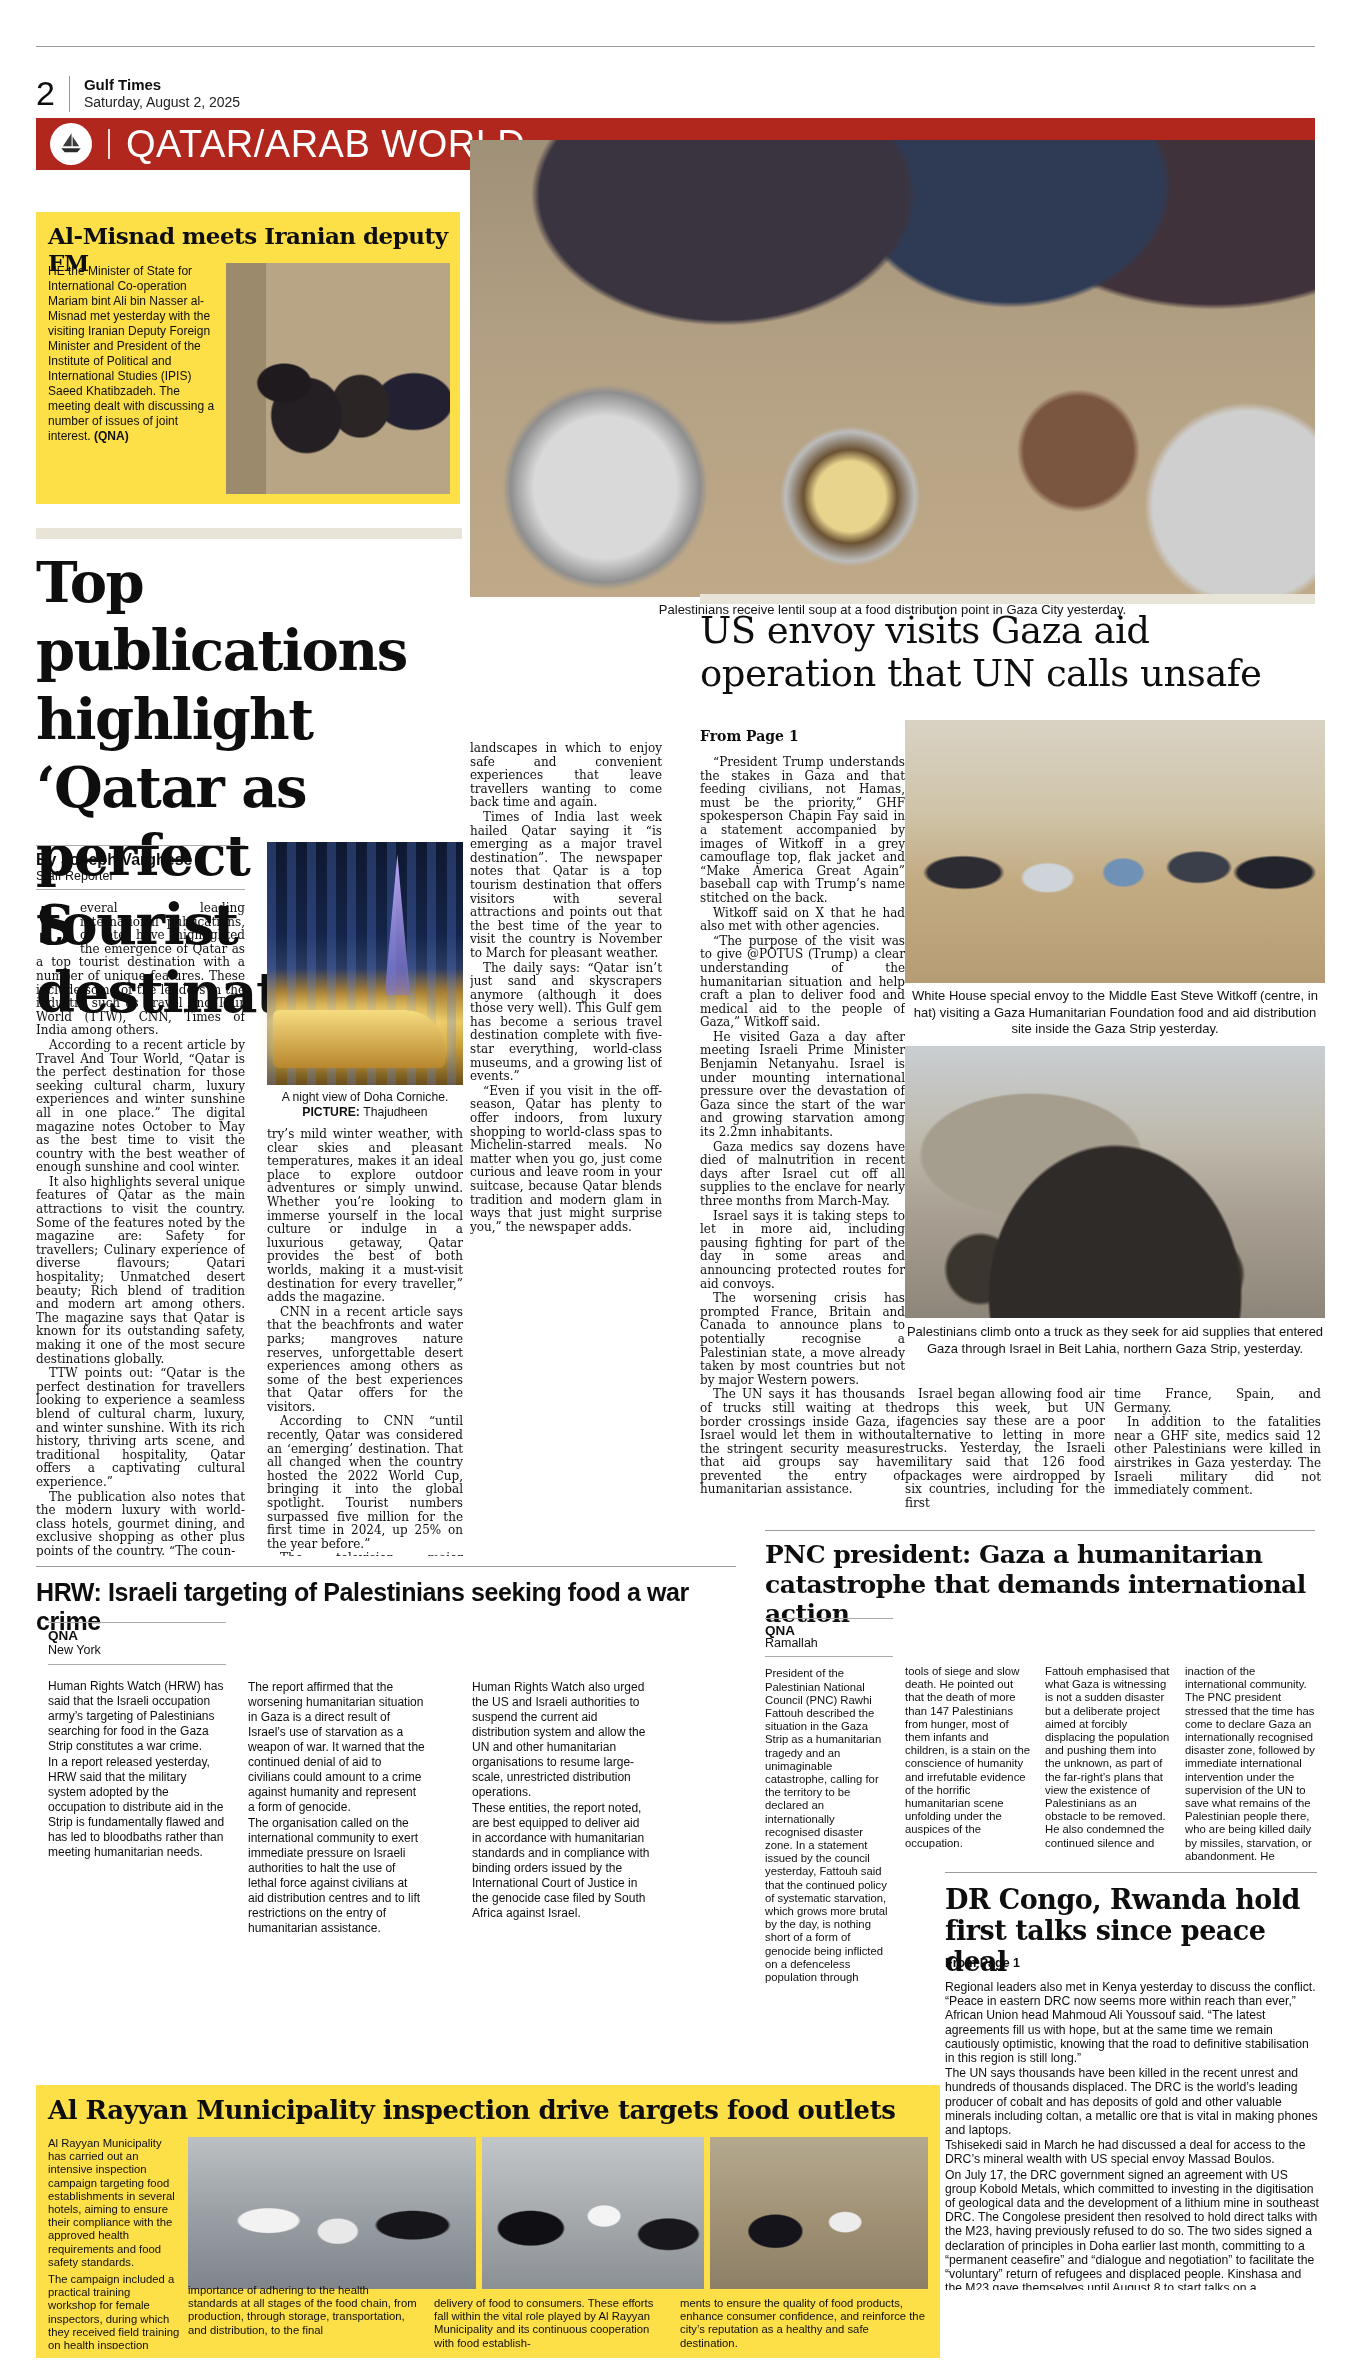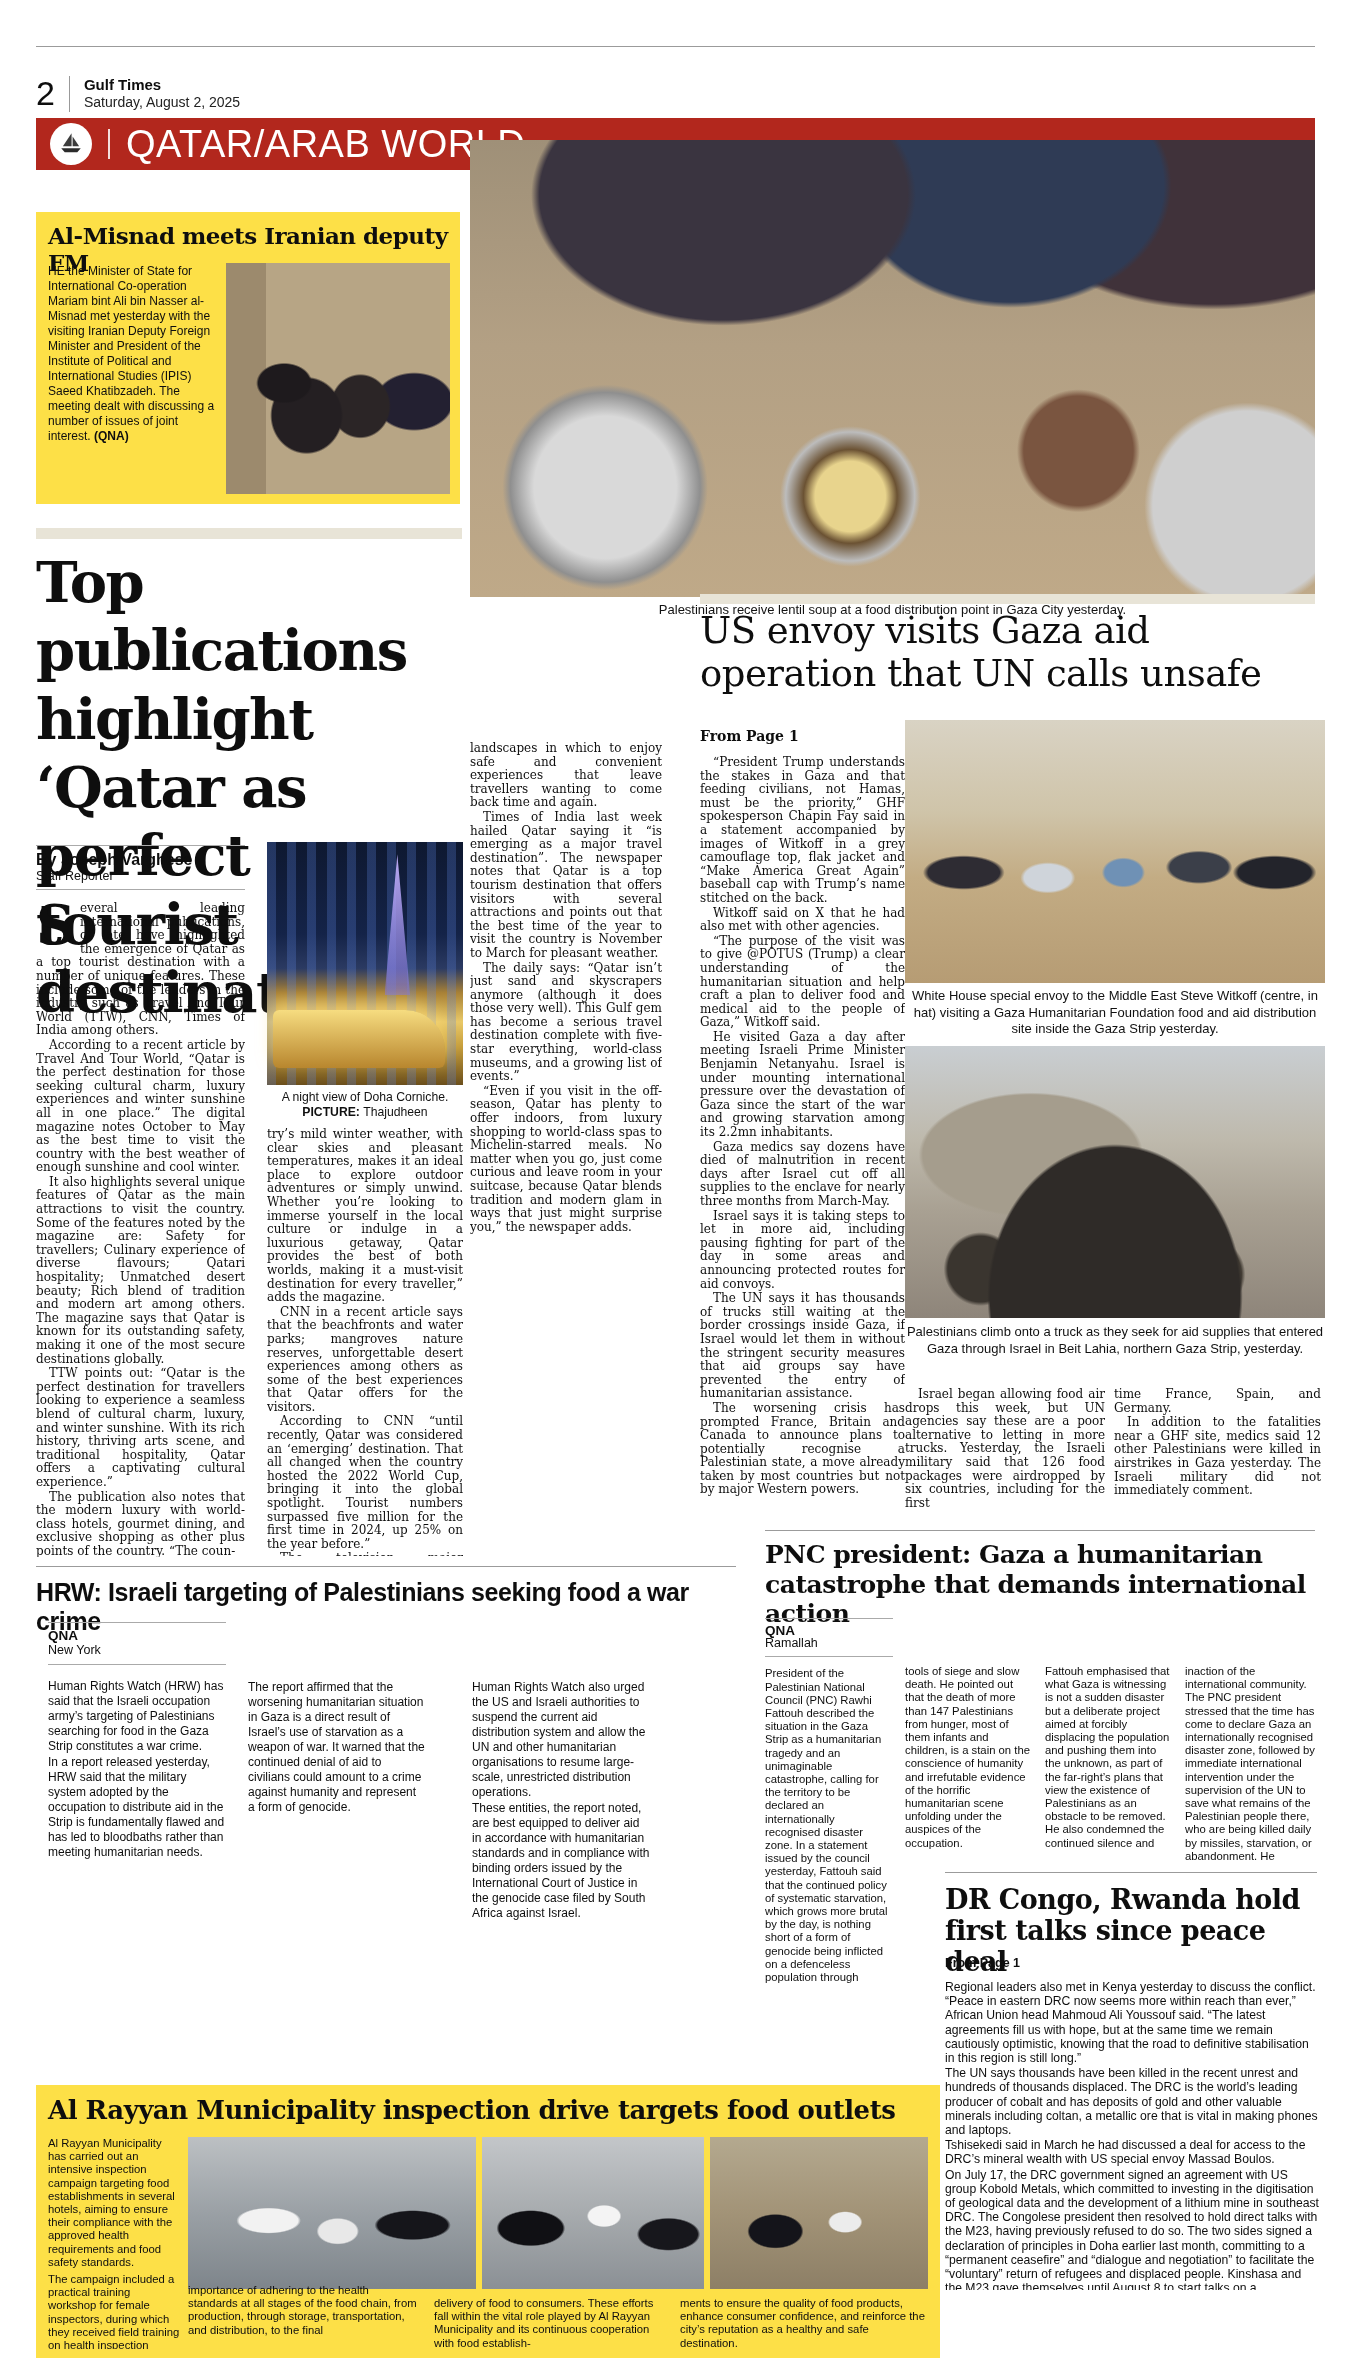--- a/index.html
+++ b/index.html
@@ -177,22 +177,22 @@
   <div class="abs h-us" style="left:700px;top:610px;width:625px;">US envoy visits Gaza aid operation that UN calls unsafe</div>
   <div class="abs frompage" style="left:700px;top:728px;">From Page 1</div>
 
   <div class="abs bodytext clip" style="left:700px;top:756px;width:205px;height:762px;">
     <p style="text-indent:13px;">“President Trump understands the stakes in Gaza and that feeding civilians, not Hamas, must be the priority,” GHF spokesperson Chapin Fay said in a statement accompanied by images of Witkoff in a grey camouflage top, flak jacket and “Make America Great Again” baseball cap with Trump’s name stitched on the back.</p>
     <p>Witkoff said on X that he had also met with other agencies.</p>
     <p>“The purpose of the visit was to give @POTUS (Trump) a clear understanding of the humanitarian situation and help craft a plan to deliver food and medical aid to the people of Gaza,” Witkoff said.</p>
     <p>He visited Gaza a day after meeting Israeli Prime Minister Benjamin Netanyahu. Israel is under mounting international pressure over the devastation of Gaza since the start of the war and growing starvation among its 2.2mn inhabitants.</p>
     <p>Gaza medics say dozens have died of malnutrition in recent days after Israel cut off all supplies to the enclave for nearly three months from March-May.</p>
     <p>Israel says it is taking steps to let in more aid, including pausing fighting for part of the day in some areas and announcing protected routes for aid convoys.</p>
+    <p>The worsening crisis has prompted France, Britain and Canada to announce plans to potentially recognise a Palestinian state, a move already taken by most countries but not by major Western powers.</p>
     <p>The UN says it has thousands of trucks still waiting at the border crossings inside Gaza, if Israel would let them in without the stringent security measures that aid groups say have prevented the entry of humanitarian assistance.</p>
-    <p>The worsening crisis has prompted France, Britain and Canada to announce plans to potentially recognise a Palestinian state, a move already taken by most countries but not by major Western powers.</p>
   </div>
 
   <div class="abs ph ph-witkoff" style="left:905px;top:720px;width:420px;height:263px;"></div>
   <div class="abs cap" style="left:905px;top:988px;width:420px;">White House special envoy to the Middle East Steve Witkoff (centre, in hat) visiting a Gaza Humanitarian Foundation food and aid distribution site inside the Gaza Strip yesterday.</div>
 
   <div class="abs ph ph-truck" style="left:905px;top:1046px;width:420px;height:272px;"></div>
   <div class="abs cap" style="left:905px;top:1324px;width:420px;">Palestinians climb onto a truck as they seek for aid supplies that entered Gaza through Israel in Beit Lahia, northern Gaza Strip, yesterday.</div>
 
   <div class="abs bodytext clip" style="left:905px;top:1388px;width:200px;height:130px;">
     <p style="text-indent:13px;">Israel began allowing food air drops this week, but UN agencies say these are a poor alternative to letting in more trucks. Yesterday, the Israeli military said that 126 food packages were airdropped by six countries, including for the first</p>
@@ -208,20 +208,21 @@
   <div class="abs sanstext clip" style="left:48px;top:1622px;width:178px;height:448px;">
     <div class="agency">
       <div class="ag">QNA</div>
       <div class="loc">New York</div>
     </div>
     <p>Human Rights Watch (HRW) has said that the Israeli occupation army’s targeting of Palestinians searching for food in the Gaza Strip constitutes a war crime.</p>
     <p>In a report released yesterday, HRW said that the military system adopted by the occupation to distribute aid in the Strip is fundamentally flawed and has led to bloodbaths rather than meeting humanitarian needs.</p>
   </div>
   <div class="abs sanstext clip" style="left:248px;top:1680px;width:178px;height:395px;">
     <p>The report affirmed that the worsening humanitarian situation in Gaza is a direct result of Israel’s use of starvation as a weapon of war. It warned that the continued denial of aid to civilians could amount to a crime against humanity and represent a form of genocide.</p>
+    <p>The organisation called on the international community to exert immediate pressure on Israeli authorities to halt the use of lethal force against civilians at aid distribution centres and to lift restrictions on the entry of humanitarian assistance.</p>
   </div>
   <div class="abs sanstext clip" style="left:472px;top:1680px;width:180px;height:395px;">
     <p>Human Rights Watch also urged the US and Israeli authorities to suspend the current aid distribution system and allow the UN and other humanitarian organisations to resume large-scale, unrestricted distribution operations.</p>
     <p>These entities, the report noted, are best equipped to deliver aid in accordance with humanitarian standards and in compliance with binding orders issued by the International Court of Justice in the genocide case filed by South Africa against Israel.</p>
   </div>
 
   <div class="abs hairline" style="left:765px;top:1530px;width:550px;"></div>
   <div class="abs h-slab" style="left:765px;top:1540px;width:556px;font-size:25px;line-height:1.18;letter-spacing:-.5px;">PNC president: Gaza a humanitarian catastrophe that demands international action</div>
 
   <div class="abs smallsans clip" style="left:765px;top:1618px;width:128px;height:440px;">

